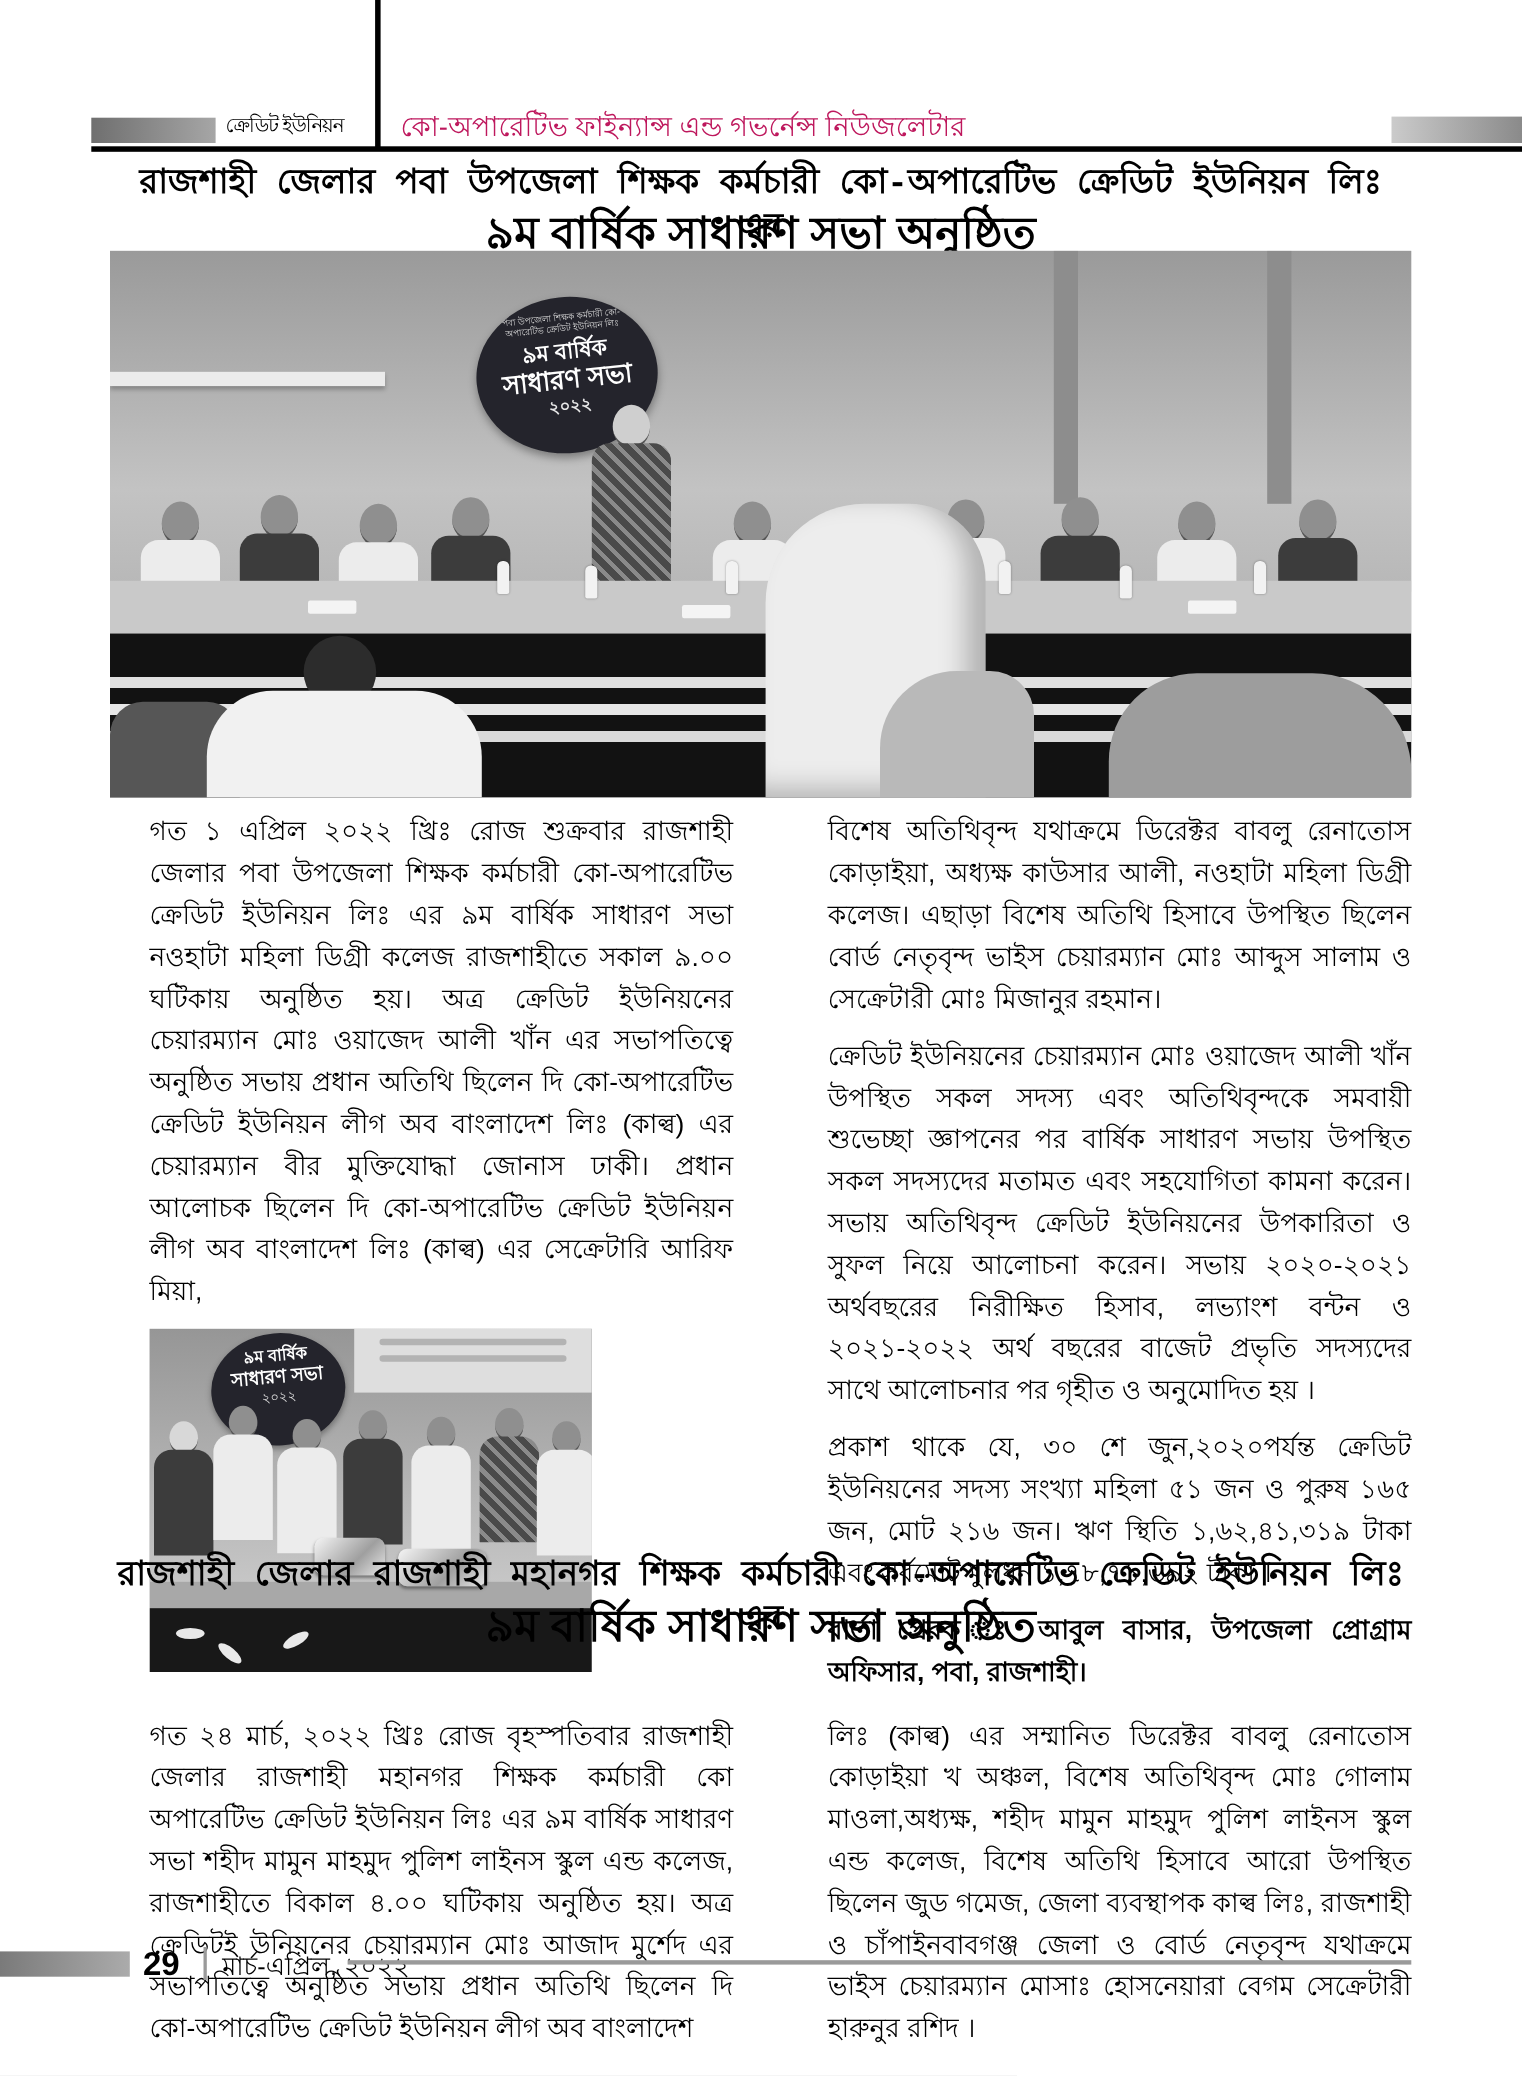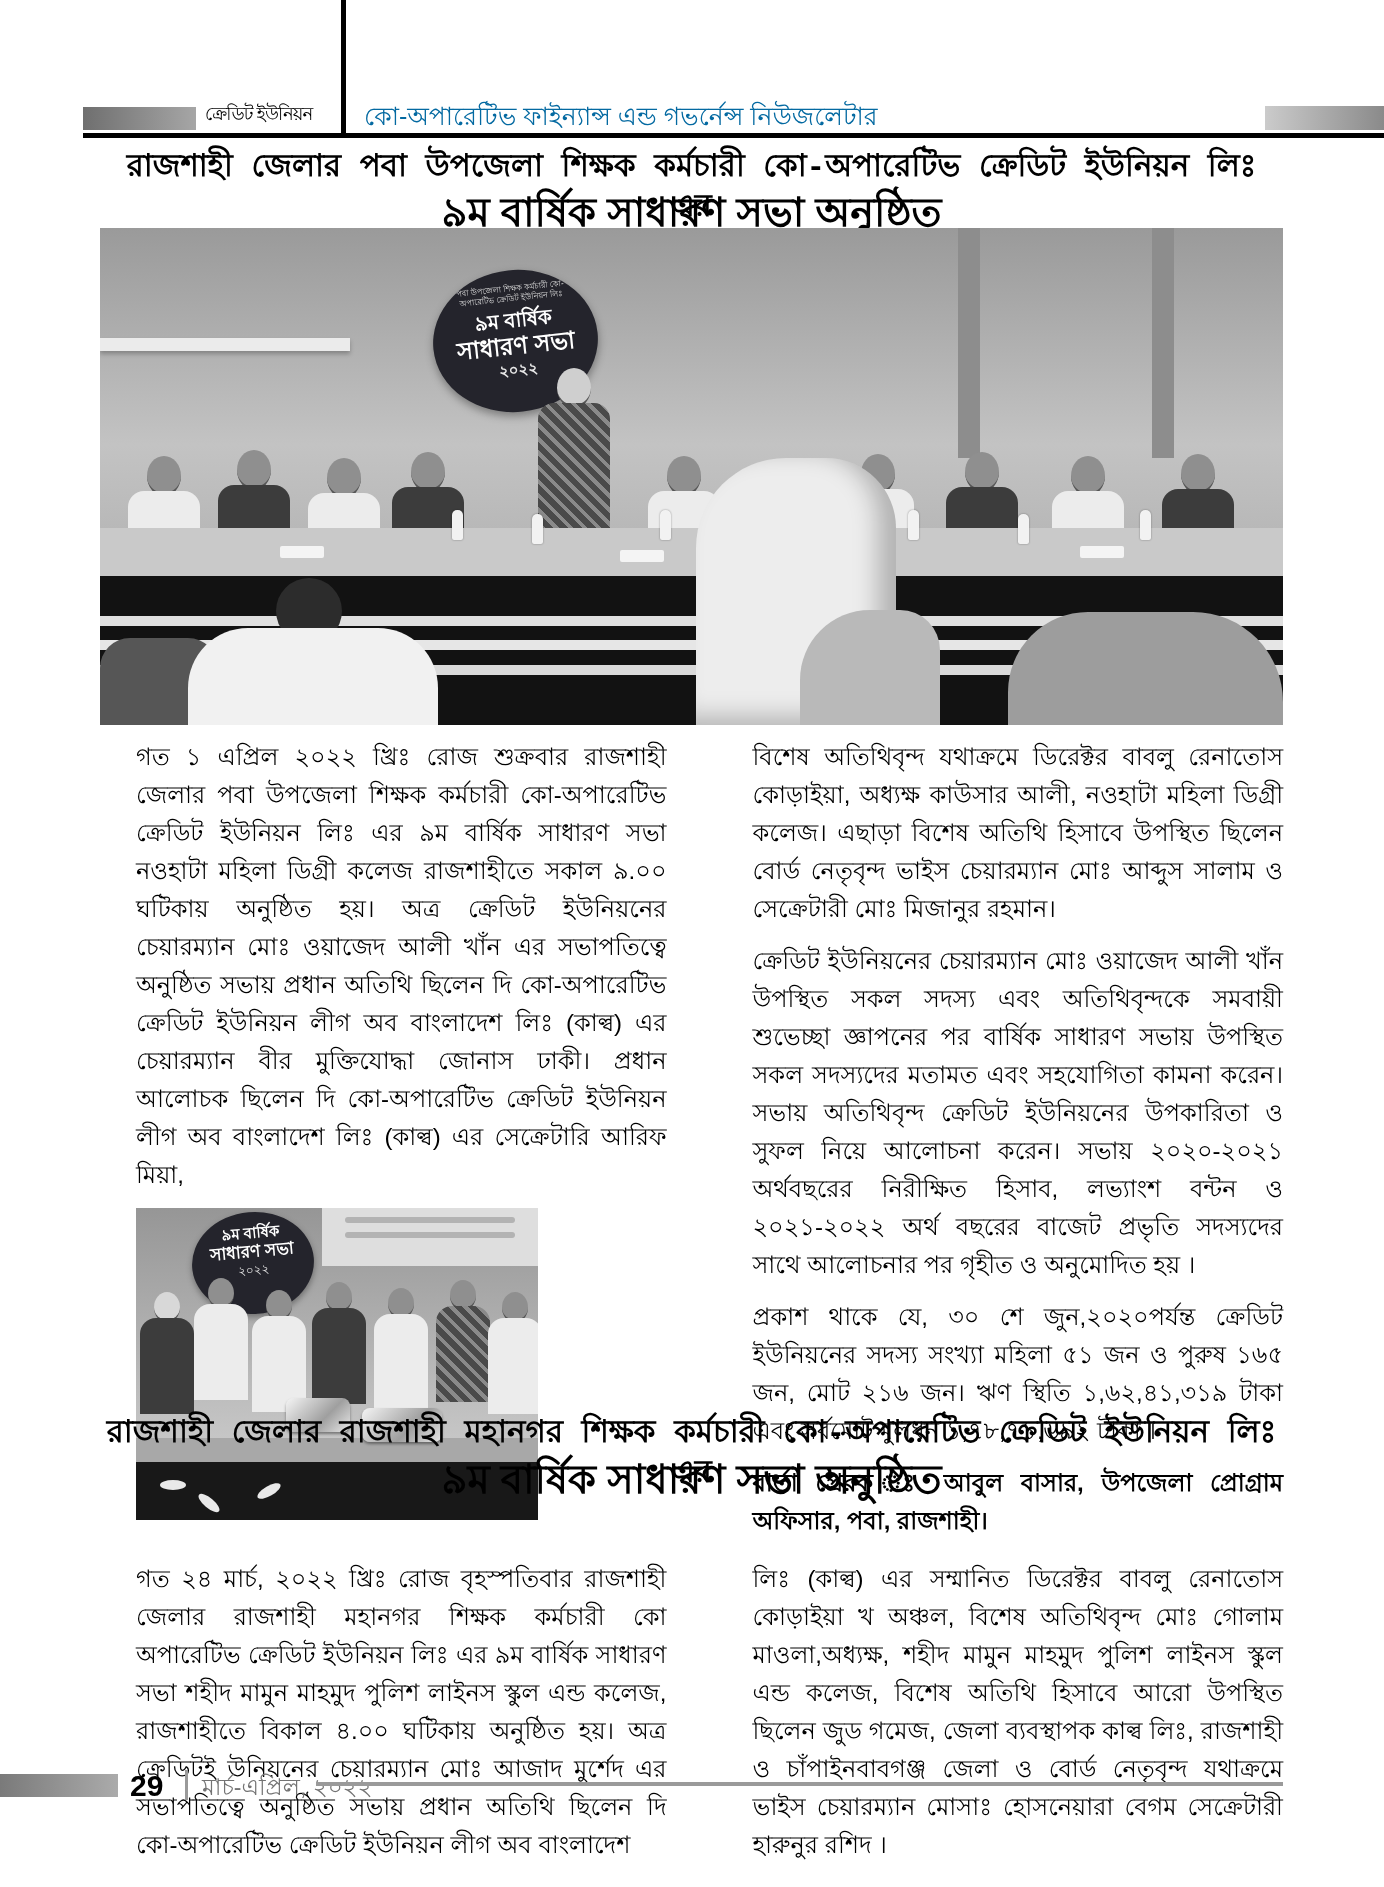--- a/index.html
+++ b/index.html
@@ -6,21 +6,21 @@
   .page{position:relative;width:1384px;height:1887px;background:#ffffff;
         font-family:"Liberation Sans",sans-serif;color:#000;overflow:hidden;margin:0 auto;}
 
   
   .top-vline{position:absolute;left:341px;top:0;width:5px;height:134px;background:#000;}
   .hdr-grad-left{position:absolute;left:83px;top:107px;width:113px;height:23px;
         background:linear-gradient(to right,#6f6f6f,#a6a6a6);}
   .hdr-logo{position:absolute;left:205px;top:97px;width:130px;font-weight:normal;
         font-size:18px;line-height:34px;white-space:nowrap;letter-spacing:-1px;}
   .hdr-title{position:absolute;left:364px;top:99px;font-size:25px;line-height:34px;
-        color:#0369a1;white-space:nowrap;}
+        color:#be185d;white-space:nowrap;}
   .hdr-grad-right{position:absolute;left:1265px;top:106px;width:119px;height:24px;
         background:linear-gradient(to right,#cbcbcb,#8a8a8a);}
   .hdr-rule{position:absolute;left:83px;top:133px;width:1301px;height:5px;background:#000;}
 
   
   .a-t1{position:absolute;left:100px;width:1183px;text-align:center;font-weight:bold;
         font-size:31px;line-height:40px;font-family:Liberation Mono, monospace;}
   .a-t2{position:absolute;left:100px;width:1183px;text-align:center;font-weight:bold;
         font-size:40px;line-height:48px;}
   .a1-t1{top:148px;} .a1-t2{top:188px;}
@@ -99,21 +99,21 @@
   .p2-leaf{position:absolute;width:26px;height:10px;background:#e9e9e9;border-radius:50%;}
 
   
   .cols2{position:absolute;left:100px;top:1560px;width:1183px;display:flex;gap:50px;}
 
   
   .ft-bar{position:absolute;left:0;top:1774px;width:118px;height:23px;
         background:linear-gradient(to right,#7a7a7a,#ababab);}
   .ft-num{position:absolute;left:130px;top:1768px;font-size:30px;font-weight:bold;line-height:36px;}
   .ft-div{position:absolute;left:185px;top:1770px;width:3px;height:30px;background:#9a9a9a;}
-  .ft-issue{position:absolute;left:202px;top:1772px;font-size:23px;color:#737373;line-height:30px;}
+  .ft-issue{position:absolute;left:202px;top:1772px;font-size:23px;color:#000000;line-height:30px;}
   .ft-rule{position:absolute;left:316px;top:1782px;width:967px;height:4px;background:#9a9a9a;}
 </style>
 </head>
 <body>
 
 <div class="page">
 
   <div class="top-vline"></div>
   <div class="hdr-grad-left"></div>
   <div class="hdr-logo">ক্রেডিট ইউনিয়ন</div>

